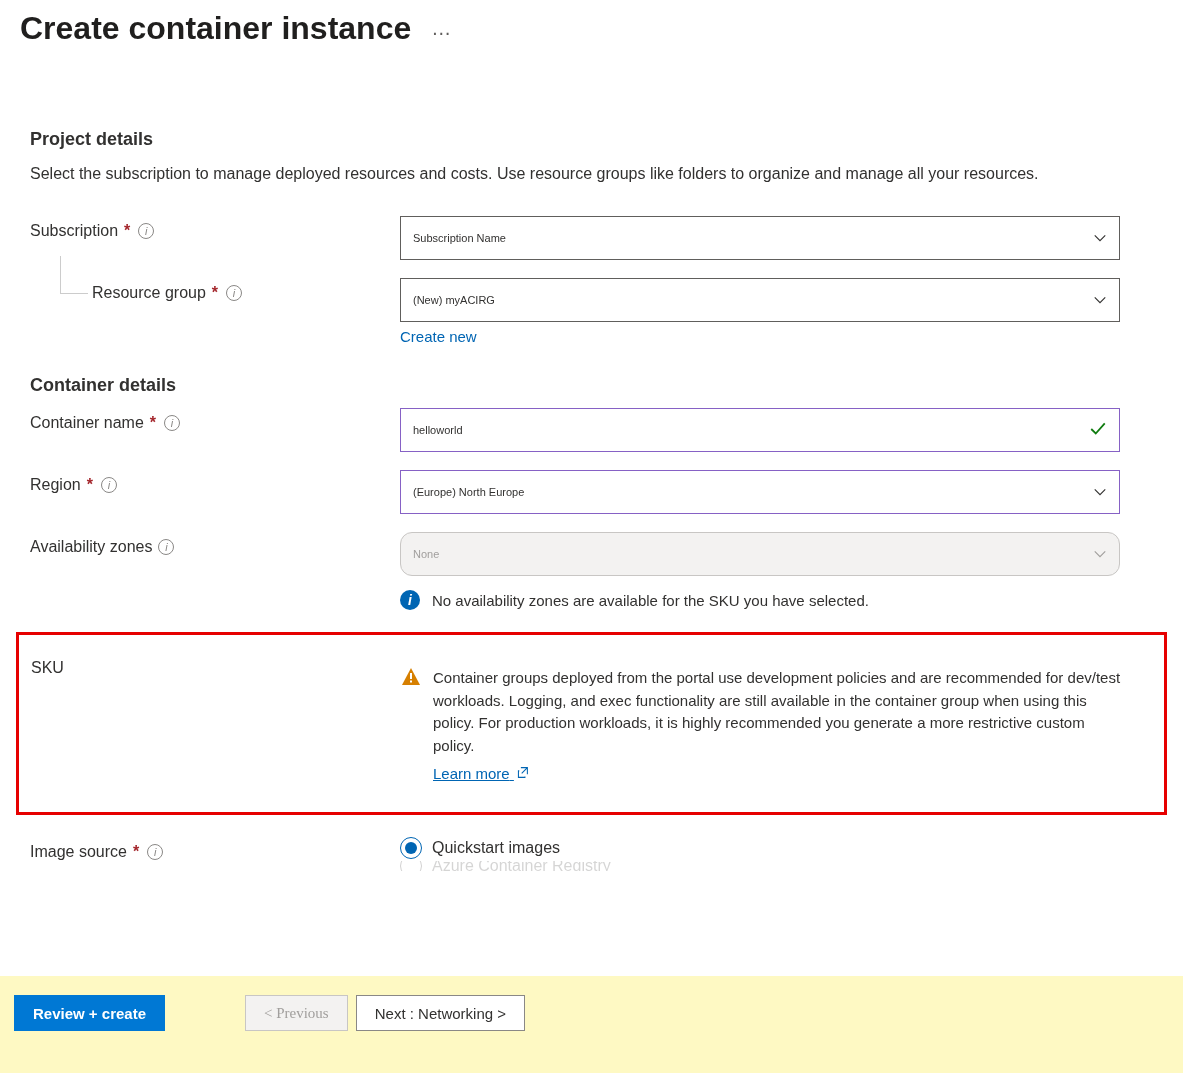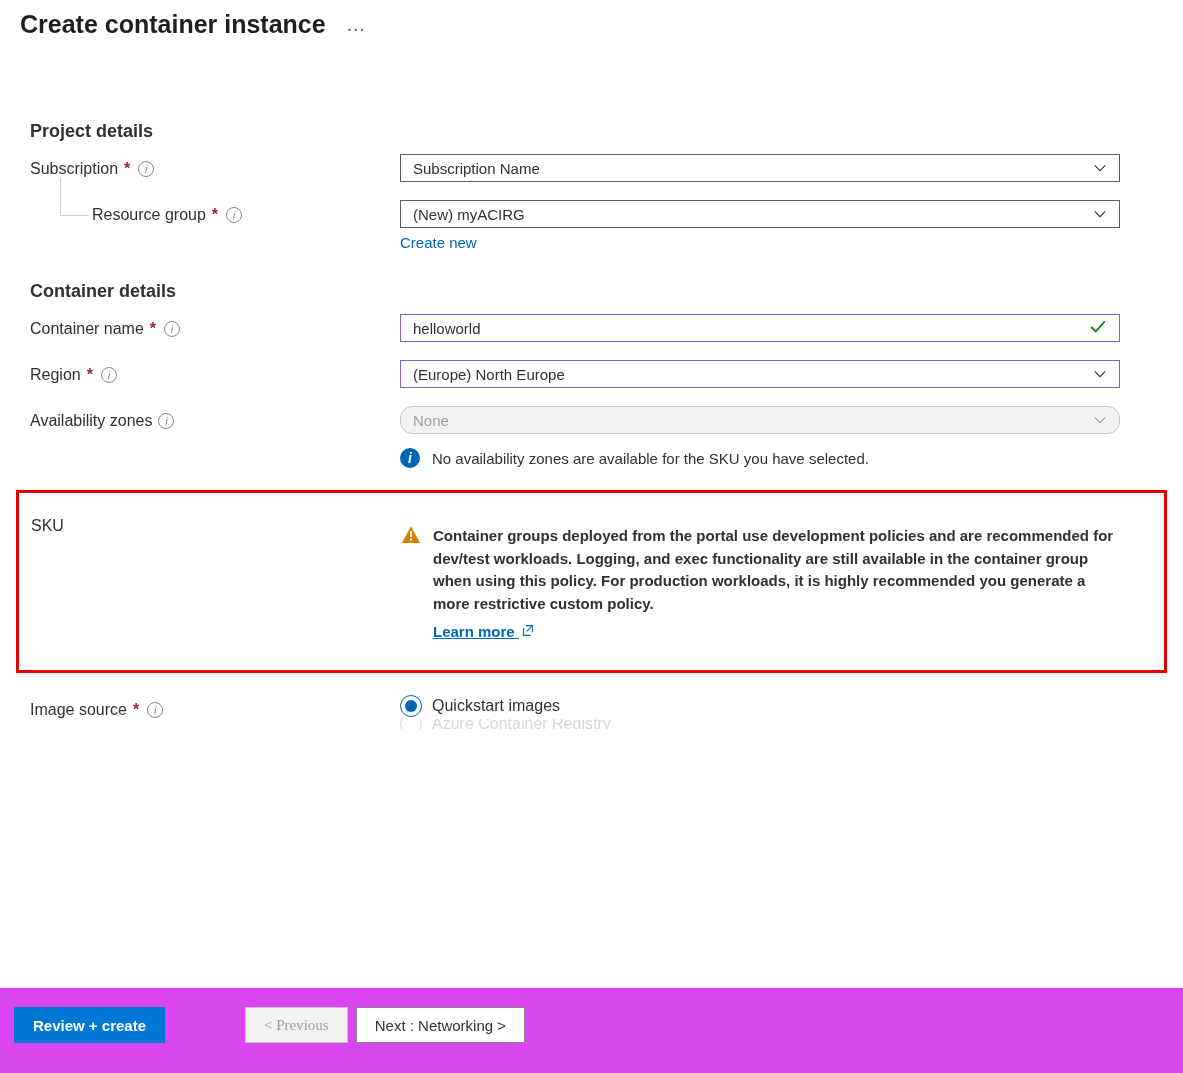--- a/index.html
+++ b/index.html
@@ -12,21 +12,21 @@
       width: 1183px;
     }
 
     .header {
       padding: 10px 20px 0 20px;
       display: flex;
       align-items: center;
       gap: 20px;
     }
     .header h1 {
-      font-size: 25px;
+      font-size: 32px;
       font-weight: 600;
       margin: 0;
       color: #201f1e;
     }
     .header .more {
       font-size: 20px;
       color: #605e5c;
       cursor: pointer;
       letter-spacing: 1px;
     }
@@ -97,27 +97,27 @@
       font-style: italic;
       cursor: help;
     }
     .row .field-col {
       flex: 1;
       max-width: 720px;
     }
 
     .dropdown, .text-input {
       width: 100%;
-      height: 28px;
+      height: 44px;
       border: 1px solid #605e5c;
       background: #fff;
       display: flex;
       align-items: center;
       padding: 0 12px;
-      font-size: 15px;
+      font-size: 11px;
       color: #323130;
       cursor: pointer;
       position: relative;
     }
     .dropdown.purple, .text-input.purple { border-color: #8661c5; }
     .dropdown.disabled {
       background: #f3f2f1;
       color: #a19f9d;
       cursor: not-allowed;
       border-color: #c8c6c4;
@@ -174,21 +174,20 @@
       padding: 18px 12px 18px 12px;
       margin: 22px -14px 22px -14px;
     }
     .highlight-box .row { margin-bottom: 8px; }
 
     .warn-block {
       display: flex;
       gap: 12px;
       margin-top: 14px;
       max-width: 720px;
-      font-weight: bold;
     }
     .warn-block .text {
       font-size: 15px;
       line-height: 1.5;
       color: #323130;
     }
     .ext-icon {
       display: inline-block;
       margin-left: 2px;
       color: #0065b3;
@@ -219,22 +218,22 @@
       width: 12px; height: 12px;
       border-radius: 50%;
       background: #0065b3;
     }
 
     .footer {
       position: fixed;
       bottom: 0;
       left: 0;
       width: 1183px;
-      background: #d946ef;
-      padding: 18px 14px 30px 14px;
+      background: #fef9c3;
+      padding: 18px 14px 42px 14px;
       display: flex;
       gap: 8px;
       border-top: 1px solid transparent;
     }
     .btn {
       height: 36px;
       padding: 0 18px;
       border: 1px solid #8a8886;
       background: #fff;
       font-size: 15px;
@@ -264,20 +263,21 @@
   <span class="more">…</span>
 </div>
 
 <div class="content">
 
   <div class="cut-link">
     
   </div>
 
   <div class="section-title">Project details</div>
+  <p class="section-desc">Select the subscription to manage deployed resources and costs. Use resource groups like folders to organize and manage all your resources.</p>
 
   <div class="row">
     <div class="label-col">
       <span class="label-text">Subscription</span>
       <span class="req">*</span>
       <span class="info-icon">i</span>
     </div>
     <div class="field-col">
       <div class="dropdown">
         <span>Subscription Name</span>

